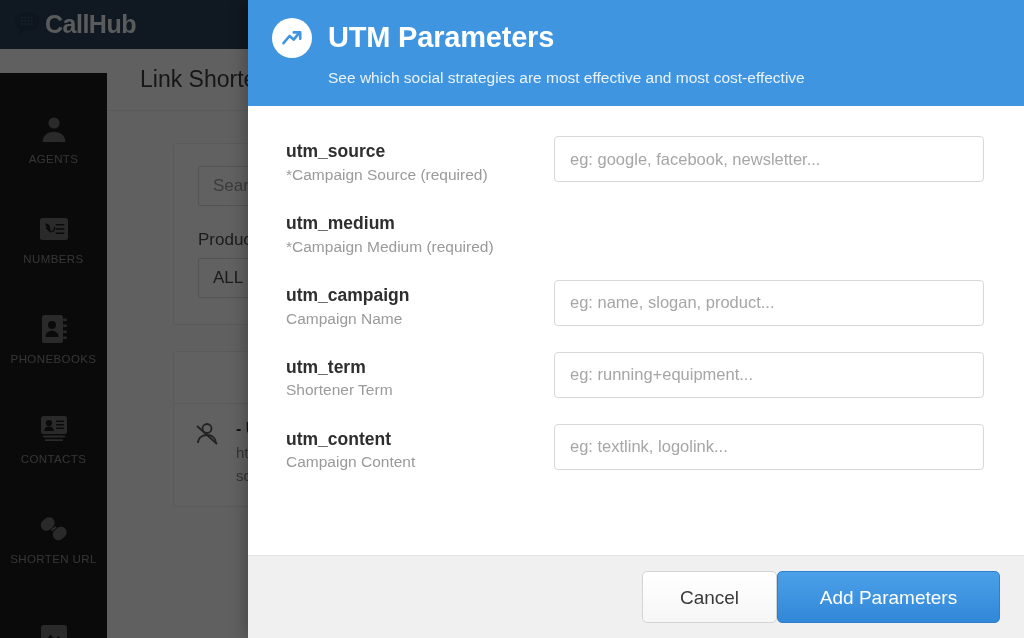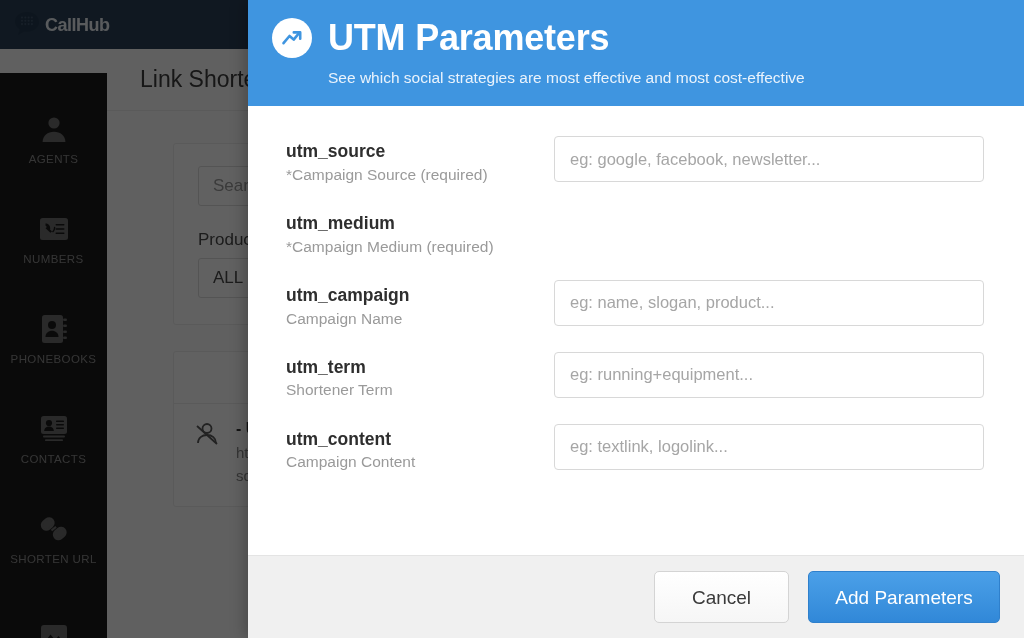--- a/index.html
+++ b/index.html
@@ -41,21 +41,21 @@
     align-items: center;
     padding-left: 14px;
     gap: 4px;
   }
   .brand-mark {
     position: relative;
     width: 27px;
     height: 28px;
   }
   .brand-text {
-    font-size: 18px;
+    font-size: 25px;
     font-weight: bold;
     color: #e9eef3;
     letter-spacing: -0.5px;
     line-height: 1;
   }
 
   .sidebar {
     position: absolute;
     top: 49px; left: 0;
     width: 107px;
@@ -221,21 +221,21 @@
     height: 40px;
     border-radius: 50%;
     background: #ffffff;
     display: flex;
     align-items: center;
     justify-content: center;
     flex: 0 0 40px;
   }
   .mh-badge svg { display:block; }
   .mh-title {
-    font-size: 36px;
+    font-size: 29px;
     font-weight: bold;
     color: #ffffff;
     letter-spacing: -0.2px;
     line-height: 1.1;
   }
   .mh-sub {
     margin-top: 11px;
     margin-left: 56px;
     font-size: 15.5px;
     color: #eaf3fc;
@@ -285,39 +285,38 @@
 
   .modal-footer {
     flex: 0 0 83px;
     height: 83px;
     background: #f0f0f0;
     border-top: 1px solid #e4e4e4;
     display: flex;
     align-items: center;
     justify-content: flex-end;
     padding-right: 24px;
-    gap: 19px;
   }
   .btn {
     font-family: "Liberation Sans", sans-serif;
     font-size: 19px;
     border-radius: 5px;
     cursor: pointer;
     border: 1px solid transparent;
     line-height: 1;
   }
   .btn-cancel {
     width: 135px;
     height: 52px;
     background: linear-gradient(#ffffff, #f6f6f6);
     border: 1px solid #d4d4d4;
     color: #3a3a3a;
   }
   .btn-primary {
-    width: 192px;
+    width: 223px;
     height: 52px;
     background: linear-gradient(#4ba0e8, #3188d8);
     border: 1px solid #2f80cc;
     color: #ffffff;
   }
 </style>
 </head>
 <body>
 
 <div id="root">

